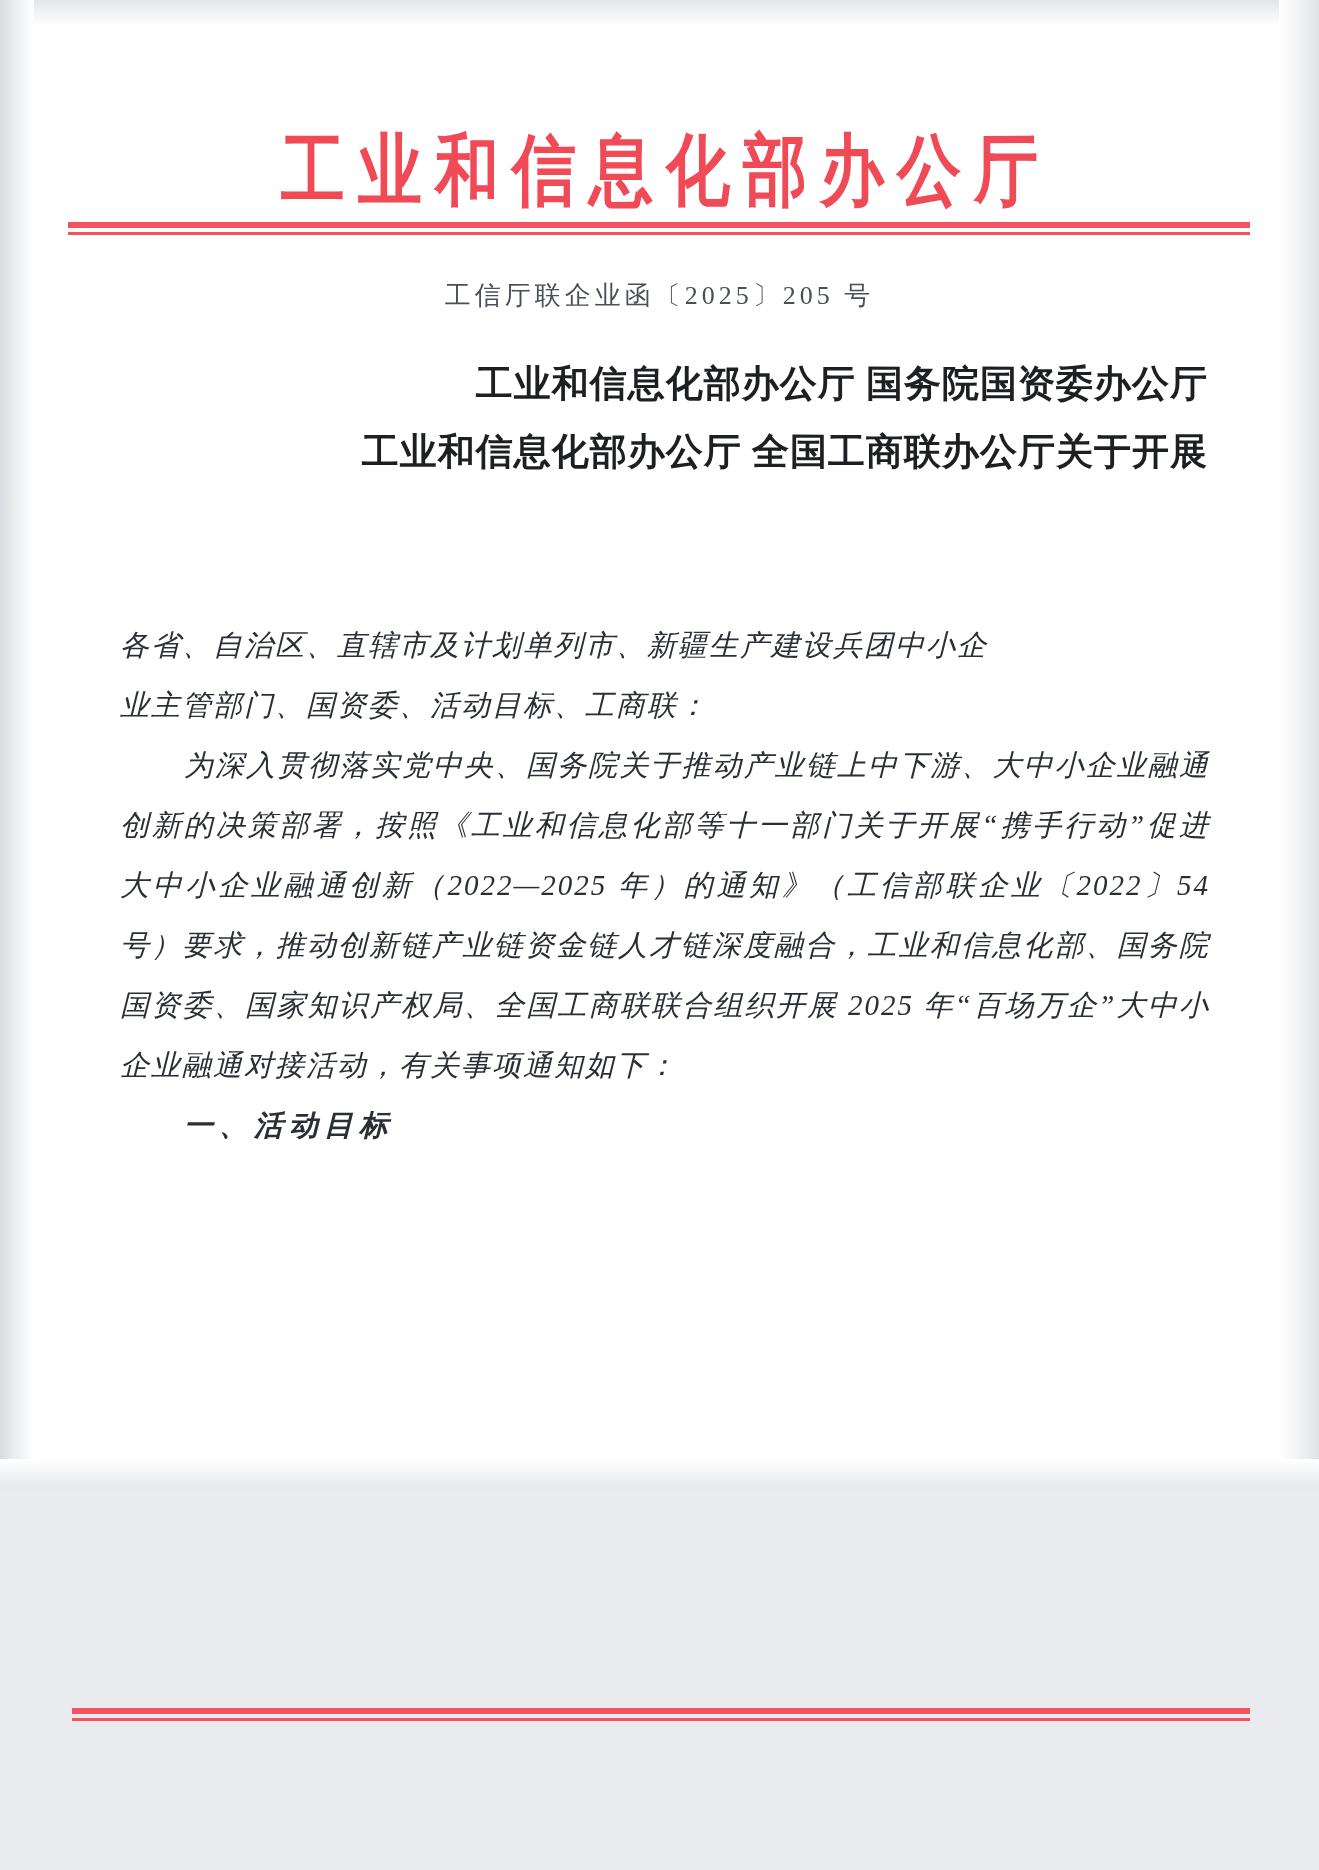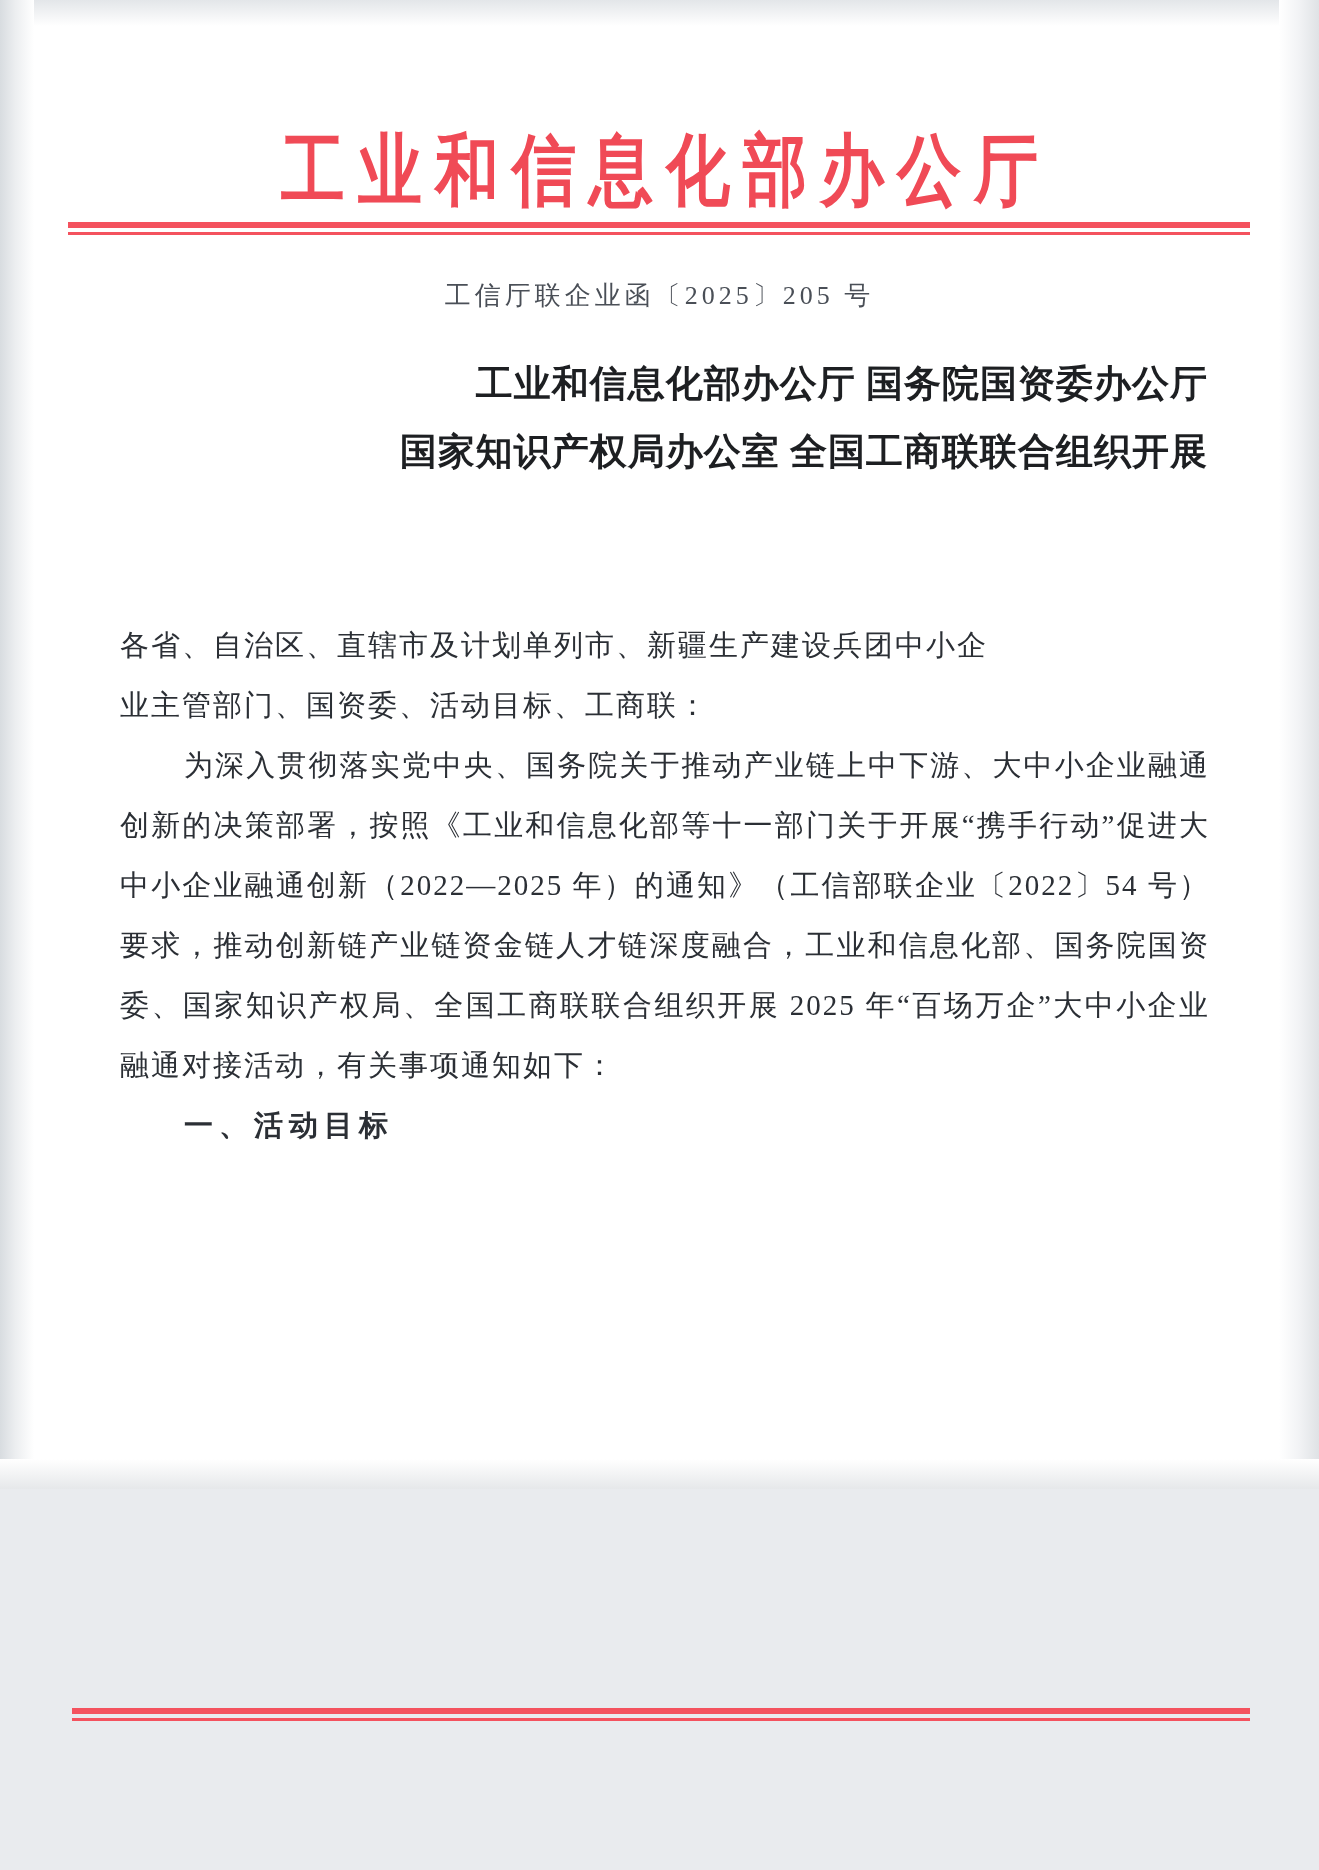--- a/index.html
+++ b/index.html
@@ -136,20 +136,21 @@
     position: absolute;
     left: 120px;
     top: 615px;
     width: 1090px;
     color: #2b2f35;
     font-size: 29px;
     line-height: 60px;
     letter-spacing: 2.0px;
     text-align: justify;
     font-family: "Liberation Serif", "DejaVu Serif", serif;
+    font-style: italic;
   }
   #body-text p {
     margin: 0;
   }
   #body-text p.indent {
     text-indent: 64px;
   }
   #body-text p.section-heading {
     font-weight: 700;
     text-indent: 64px;
@@ -193,21 +194,21 @@
 
   <div id="red-rule">
     <div class="bar-thick"></div>
     <div class="bar-thin"></div>
   </div>
 
   <div id="doc-number">工信厅联企业函〔2025〕205 号</div>
 
   <div id="doc-title">
     <div class="title-line">工业和信息化部办公厅 国务院国资委办公厅</div>
-    <div class="title-line">国家知识产权局办公室 全国工商联联合组织开展</div>
+    <div class="title-line">工业和信息化部办公厅 全国工商联办公厅关于开展</div>
   </div>
 
   <div id="body-text">
     <p>各省、自治区、直辖市及计划单列市、新疆生产建设兵团中小企</p>
     <p>业主管部门、国资委、活动目标、工商联：</p>
     <p class="indent">为深入贯彻落实党中央、国务院关于推动产业链上中下游、大中小企业融通创新的决策部署，按照《工业和信息化部等十一部门关于开展“携手行动”促进大中小企业融通创新（2022—2025 年）的通知》（工信部联企业〔2022〕54 号）要求，推动创新链产业链资金链人才链深度融合，工业和信息化部、国务院国资委、国家知识产权局、全国工商联联合组织开展 2025 年“百场万企”大中小企业融通对接活动，有关事项通知如下：</p>
     <p class="section-heading">一、活动目标</p>
   </div>
 
   <div id="red-rule-bottom">

